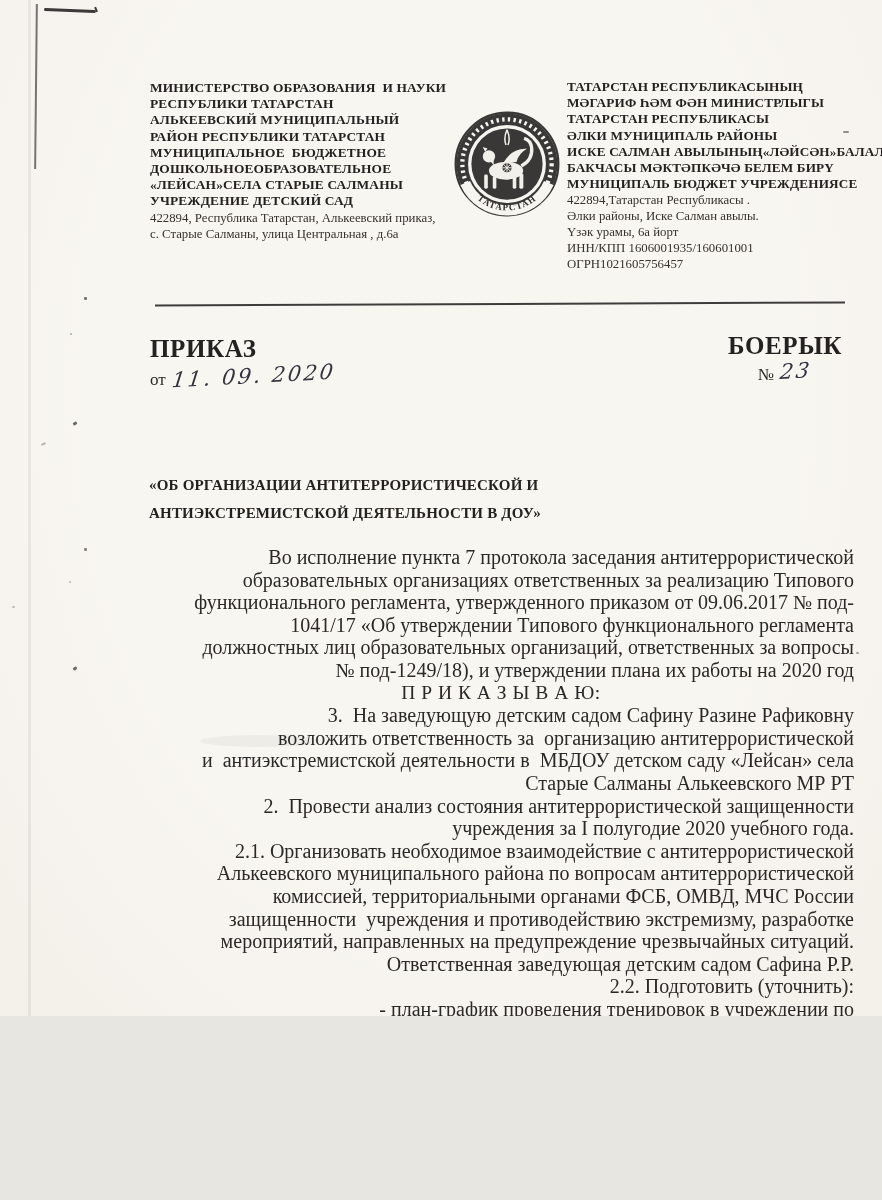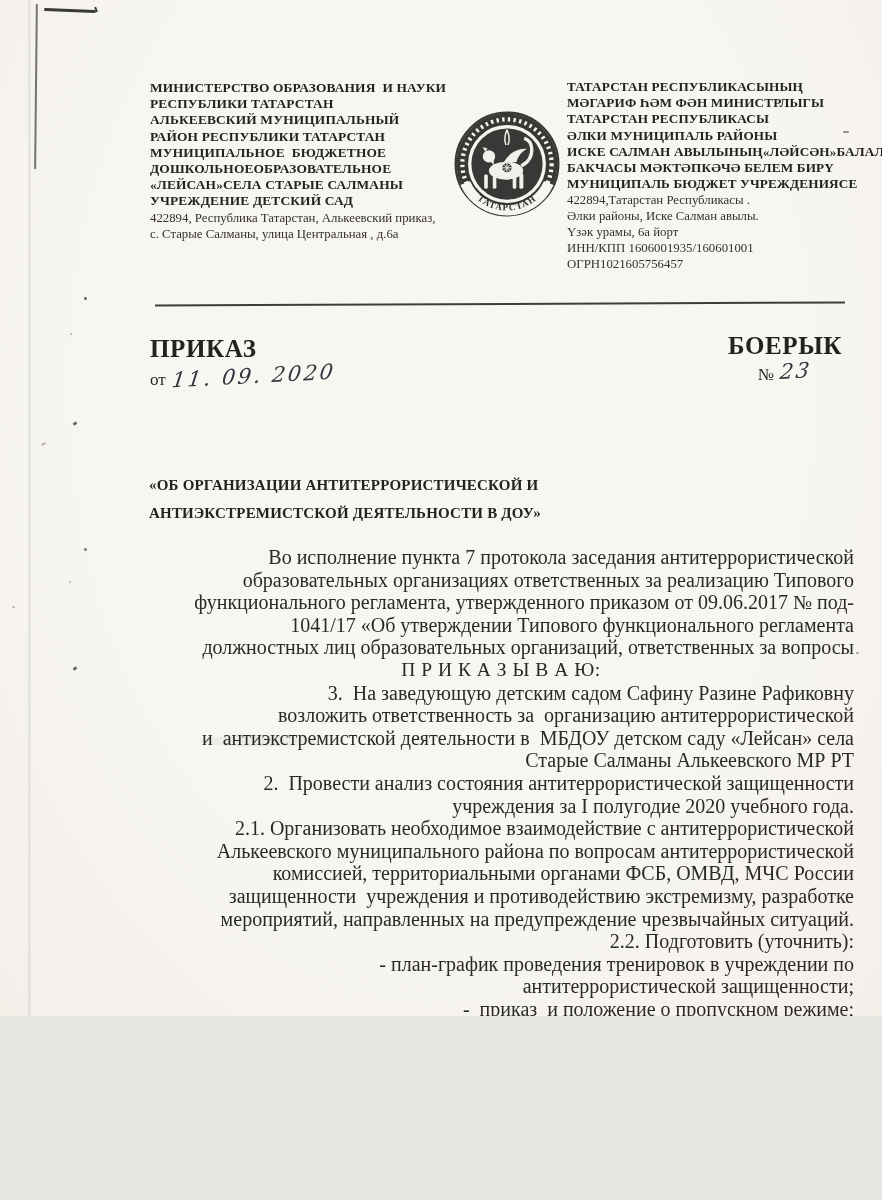--- a/index.html
+++ b/index.html
@@ -151,31 +151,33 @@
     <div class="title-line">«ОБ ОРГАНИЗАЦИИ АНТИТЕРРОРИСТИЧЕСКОЙ И</div>
     <div class="title-line">АНТИЭКСТРЕМИСТСКОЙ ДЕЯТЕЛЬНОСТИ В ДОУ»</div>
   </div>
 
   <div class="body-text">
     <div class="bline indent-lg">Во исполнение пункта 7 протокола заседания антитеррористической</div>
       <div class="bline">образовательных организациях ответственных за реализацию Типового</div>
       <div class="bline">функционального регламента, утвержденного приказом от 09.06.2017 № под-</div>
       <div class="bline">1041/17 «Об утверждении Типового функционального регламента</div>
       <div class="bline">должностных лиц образовательных организаций, ответственных за вопросы</div>
+      <div class="bline">№ под-1249/18), и утверждении плана их работы на 2020 год</div>
       <div class="bline center">П Р И К А З Ы В А Ю:</div>
       <div class="bline indent">3.  На заведующую детским садом Сафину Разине Рафиковну</div>
       <div class="bline">возложить ответственность за  организацию антитеррористической</div>
       <div class="bline">и  антиэкстремистской деятельности в  МБДОУ детском саду «Лейсан» села</div>
       <div class="bline">Старые Салманы Алькеевского МР РТ</div>
       <div class="bline indent">2.  Провести анализ состояния антитеррористической защищенности</div>
       <div class="bline">учреждения за I полугодие 2020 учебного года.</div>
       <div class="bline indent">2.1. Организовать необходимое взаимодействие с антитеррористической</div>
       <div class="bline">Алькеевского муниципального района по вопросам антитеррористической</div>
       <div class="bline">комиссией, территориальными органами ФСБ, ОМВД, МЧС России</div>
       <div class="bline">защищенности  учреждения и противодействию экстремизму, разработке</div>
       <div class="bline">мероприятий, направленных на предупреждение чрезвычайных ситуаций.</div>
+      <div class="bline">Ответственная заведующая детским садом Сафина Р.Р.</div>
       <div class="bline indent">2.2. Подготовить (уточнить):</div>
       <div class="bline">- план-график проведения тренировок в учреждении по</div>
       <div class="bline">антитеррористической защищенности;</div>
       <div class="bline">-  приказ  и положение о пропускном режиме;</div>
   </div>
 
 </div>
 
 </body></html>

